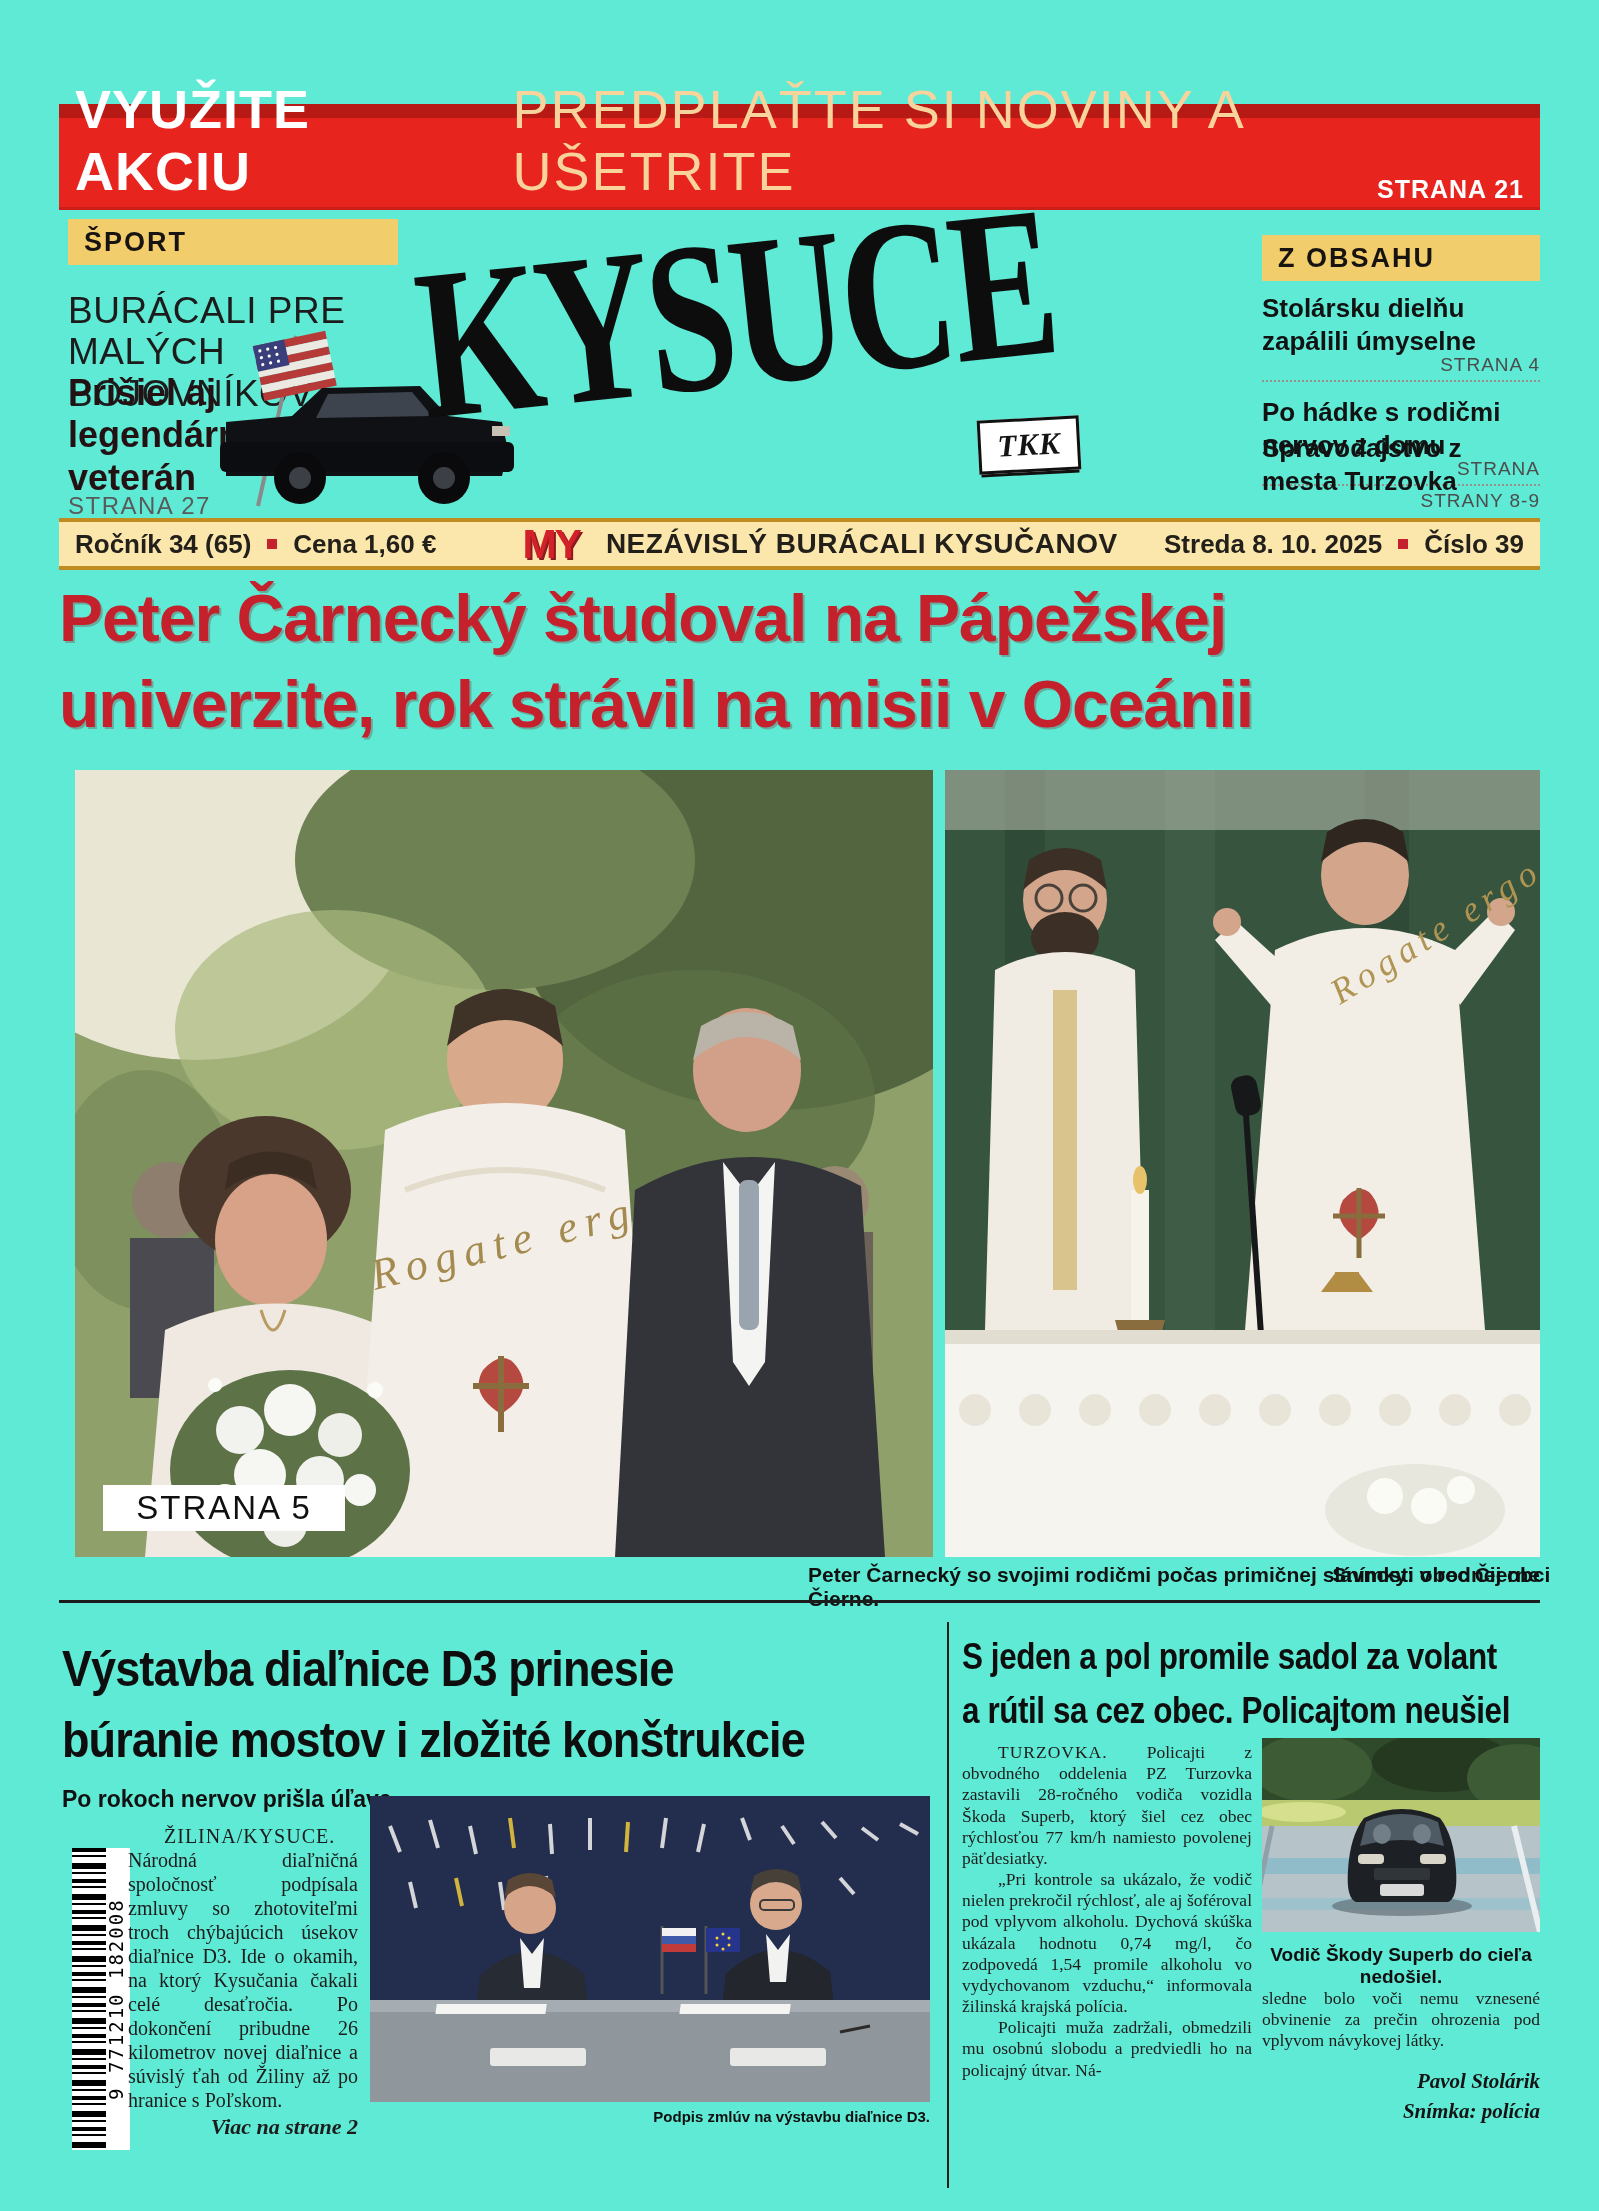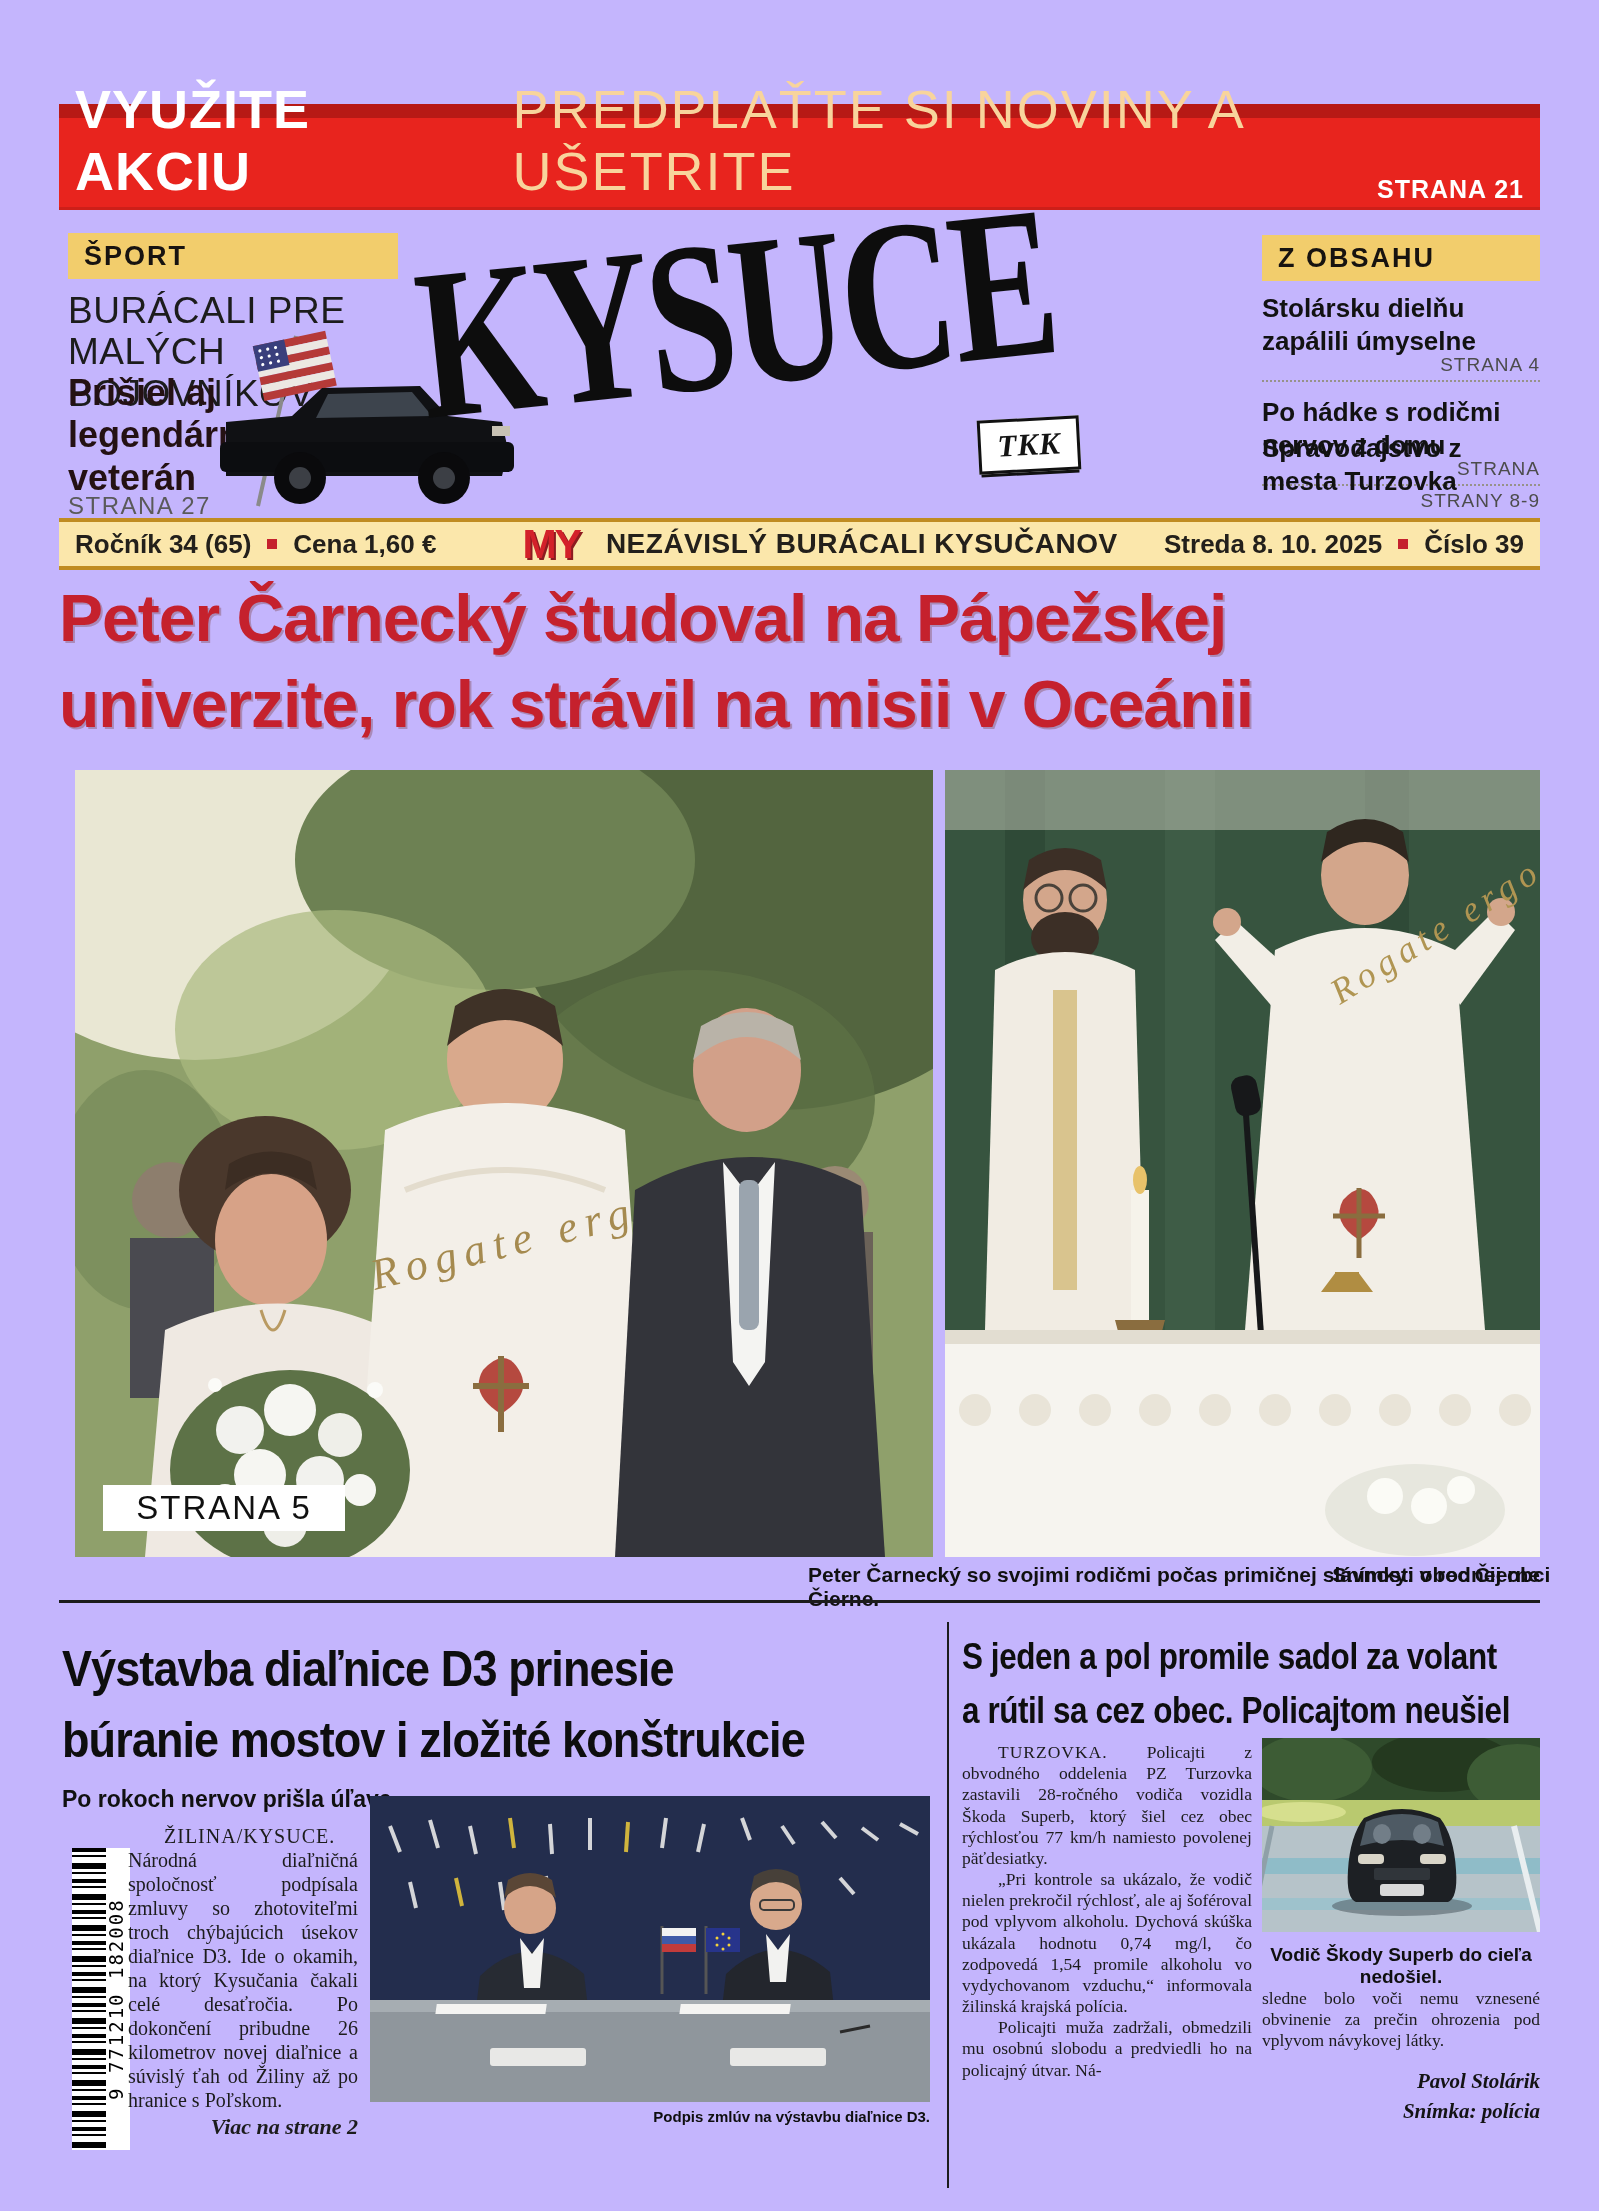--- a/index.html
+++ b/index.html
@@ -1,39 +1,39 @@
 <!DOCTYPE html>
 <html><head>
 <meta charset="utf-8">
 <style>
   html,body { margin:0; padding:0; background:#e9e3e0; }
   #page {
     position:relative; width:1599px; height:2211px; margin:0 auto;
-    background:#c4b5fd; overflow:hidden;
+    background:#5eead4; overflow:hidden;
     font-family:"Liberation Sans", sans-serif; color:#141414;
   }
   .abs { position:absolute; }
 
   
   .banner {
     left:59px; top:104px; width:1481px; height:106px;
     background:#e8241e;
     box-shadow: inset 0 14px 0 rgba(125,14,12,.45), inset 0 -3px 0 rgba(125,14,12,.25);
     display:flex; align-items:flex-end; padding:0 20px 8px 16px; box-sizing:border-box;
   }
   .banner-strong { font-size:54px; font-weight:700; color:#ffffff; letter-spacing:1px; margin-right:22px; }
   .banner-rest   { font-size:54px; font-weight:400; color:#f8d49c; letter-spacing:2px; }
   .banner-page   { right:16px; bottom:6px; font-size:25px; font-weight:700; color:#fff; letter-spacing:1px; }
 
   
   .tagbox {
     background:#f2cd6c; color:#171310; font-weight:700; font-size:27px; letter-spacing:2px;
     display:flex; align-items:center; padding-left:16px; box-sizing:border-box; height:46px;
   }
-  .sport-tag { left:68px; top:233px; width:330px; }
+  .sport-tag { left:68px; top:219px; width:330px; }
   .sport-head { left:68px; top:290px; width:400px; font-size:37px; font-weight:400; line-height:1.12; color:#1c1c1c; letter-spacing:.5px; }
   .sport-sub  { left:68px; top:372px; width:262px; font-size:36px; font-weight:700; color:#241113; line-height:1.18; }
   .sport-page { left:68px; top:492px; font-size:24px; color:#5a5a5a; letter-spacing:1.5px; }
 
   .masthead {
     left:425px; top:238px; width:780px; height:240px;
     font-family:"Liberation Serif", serif; font-weight:700; font-size:215px; line-height:1;
     color:#0d0d0d; letter-spacing:-6px; white-space:nowrap;
     transform: rotate(-6deg) scaleX(0.74); transform-origin:0 70%;
   }

